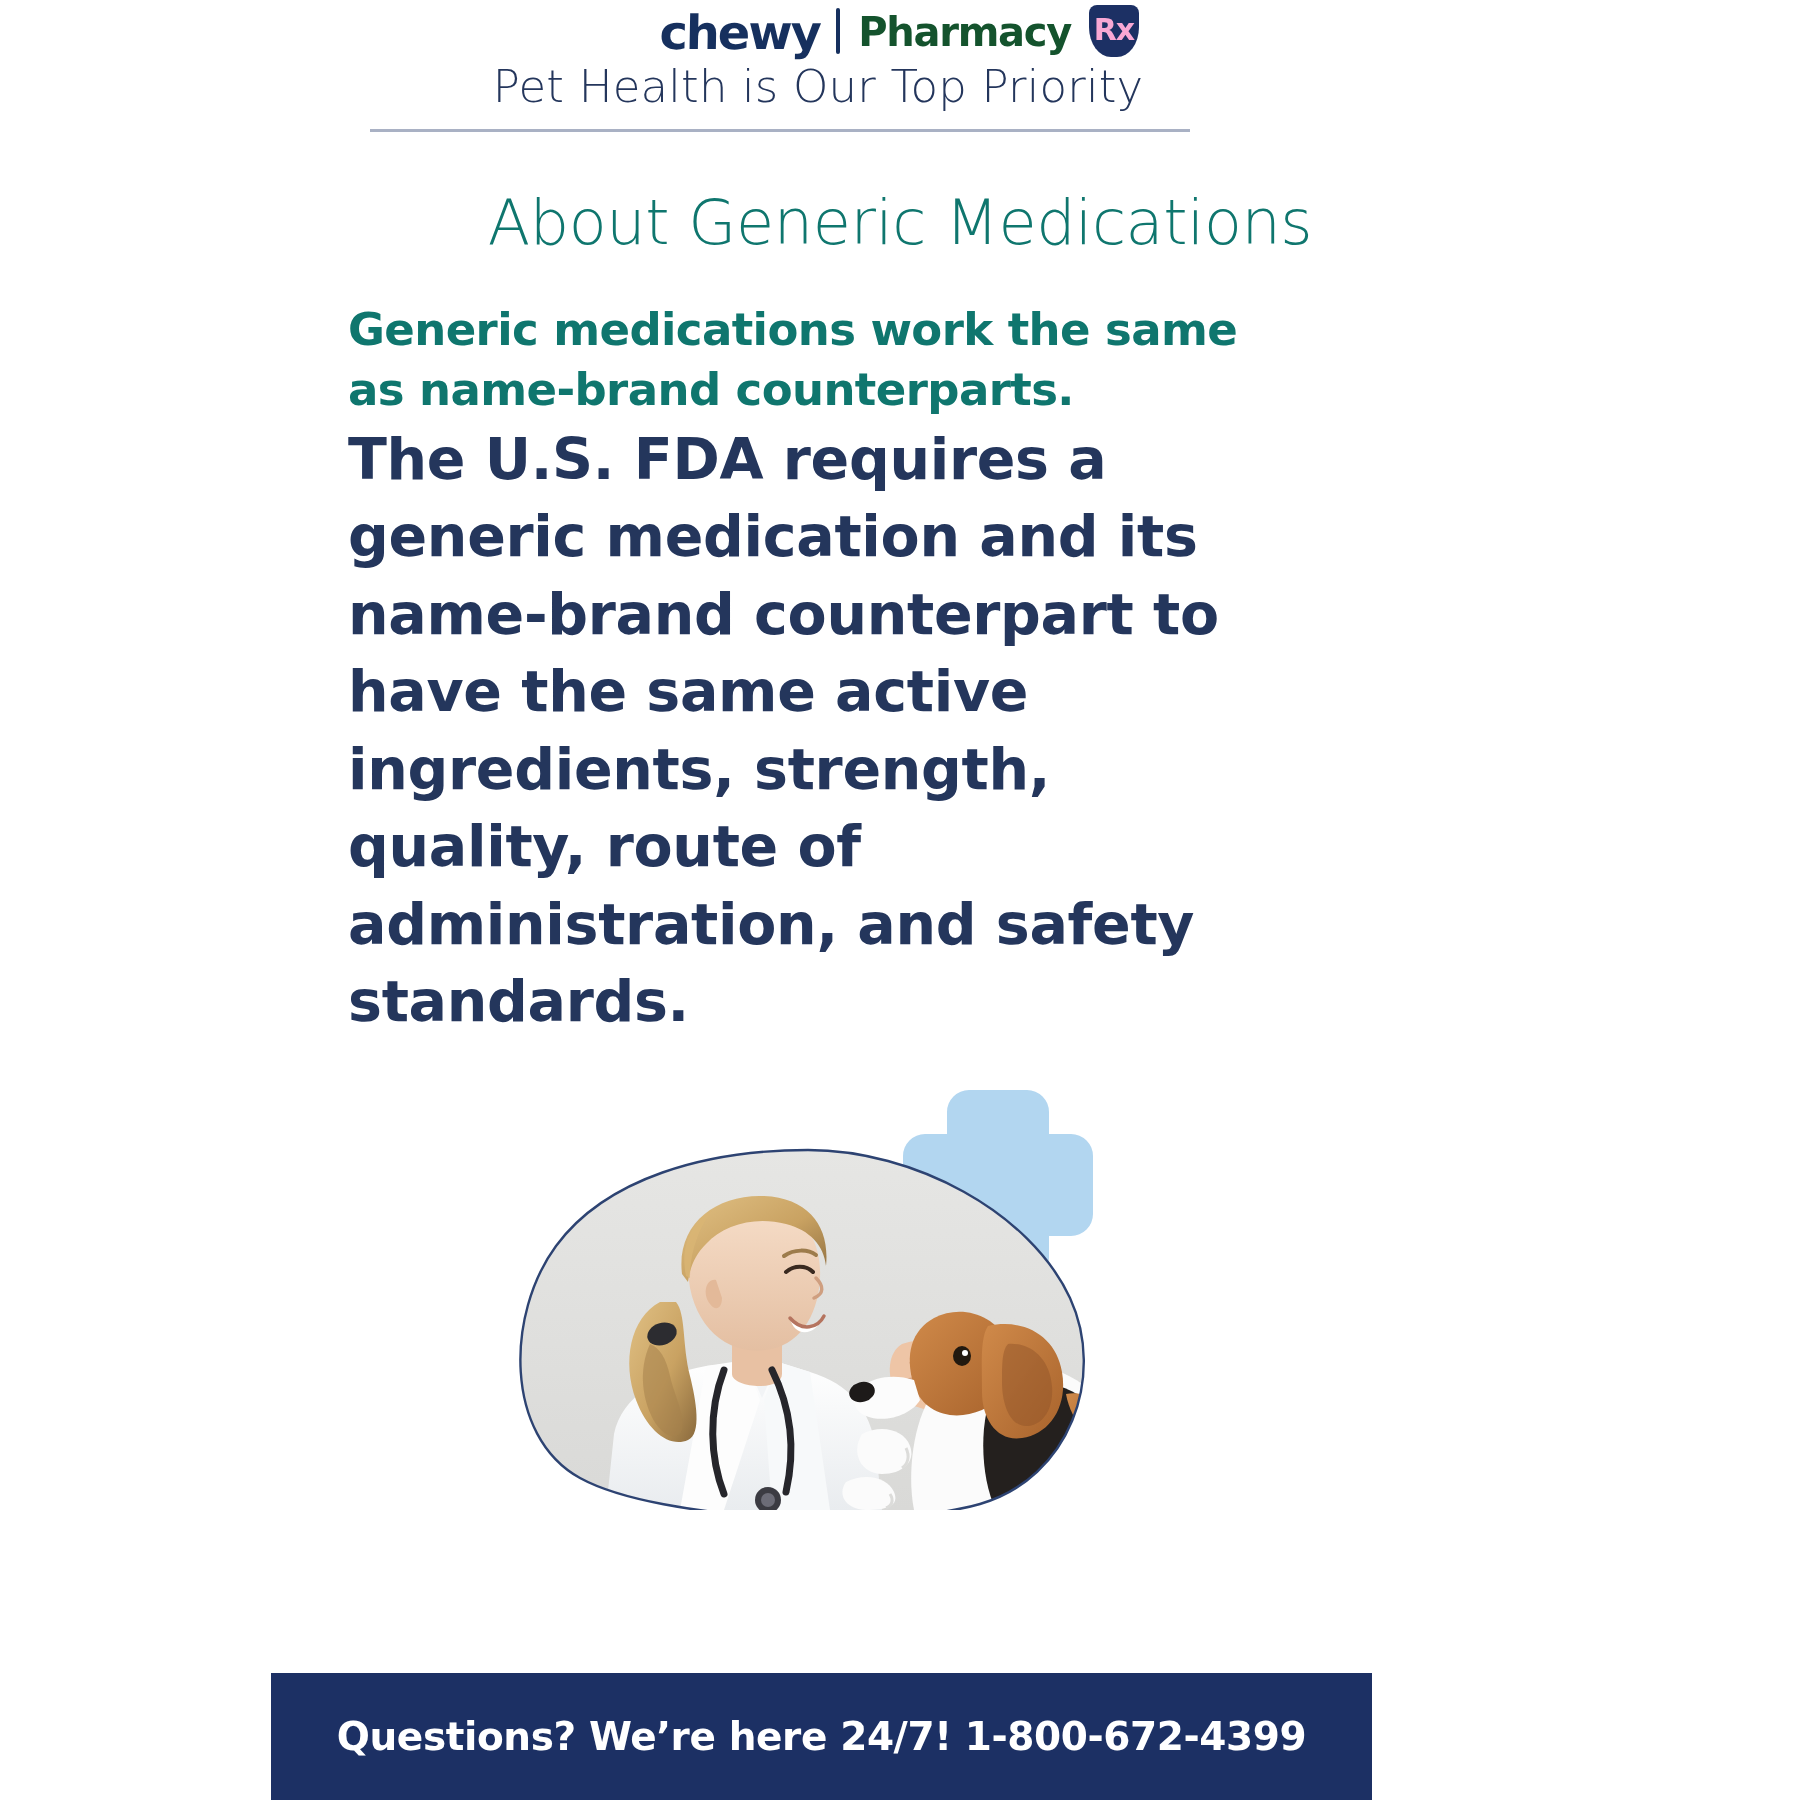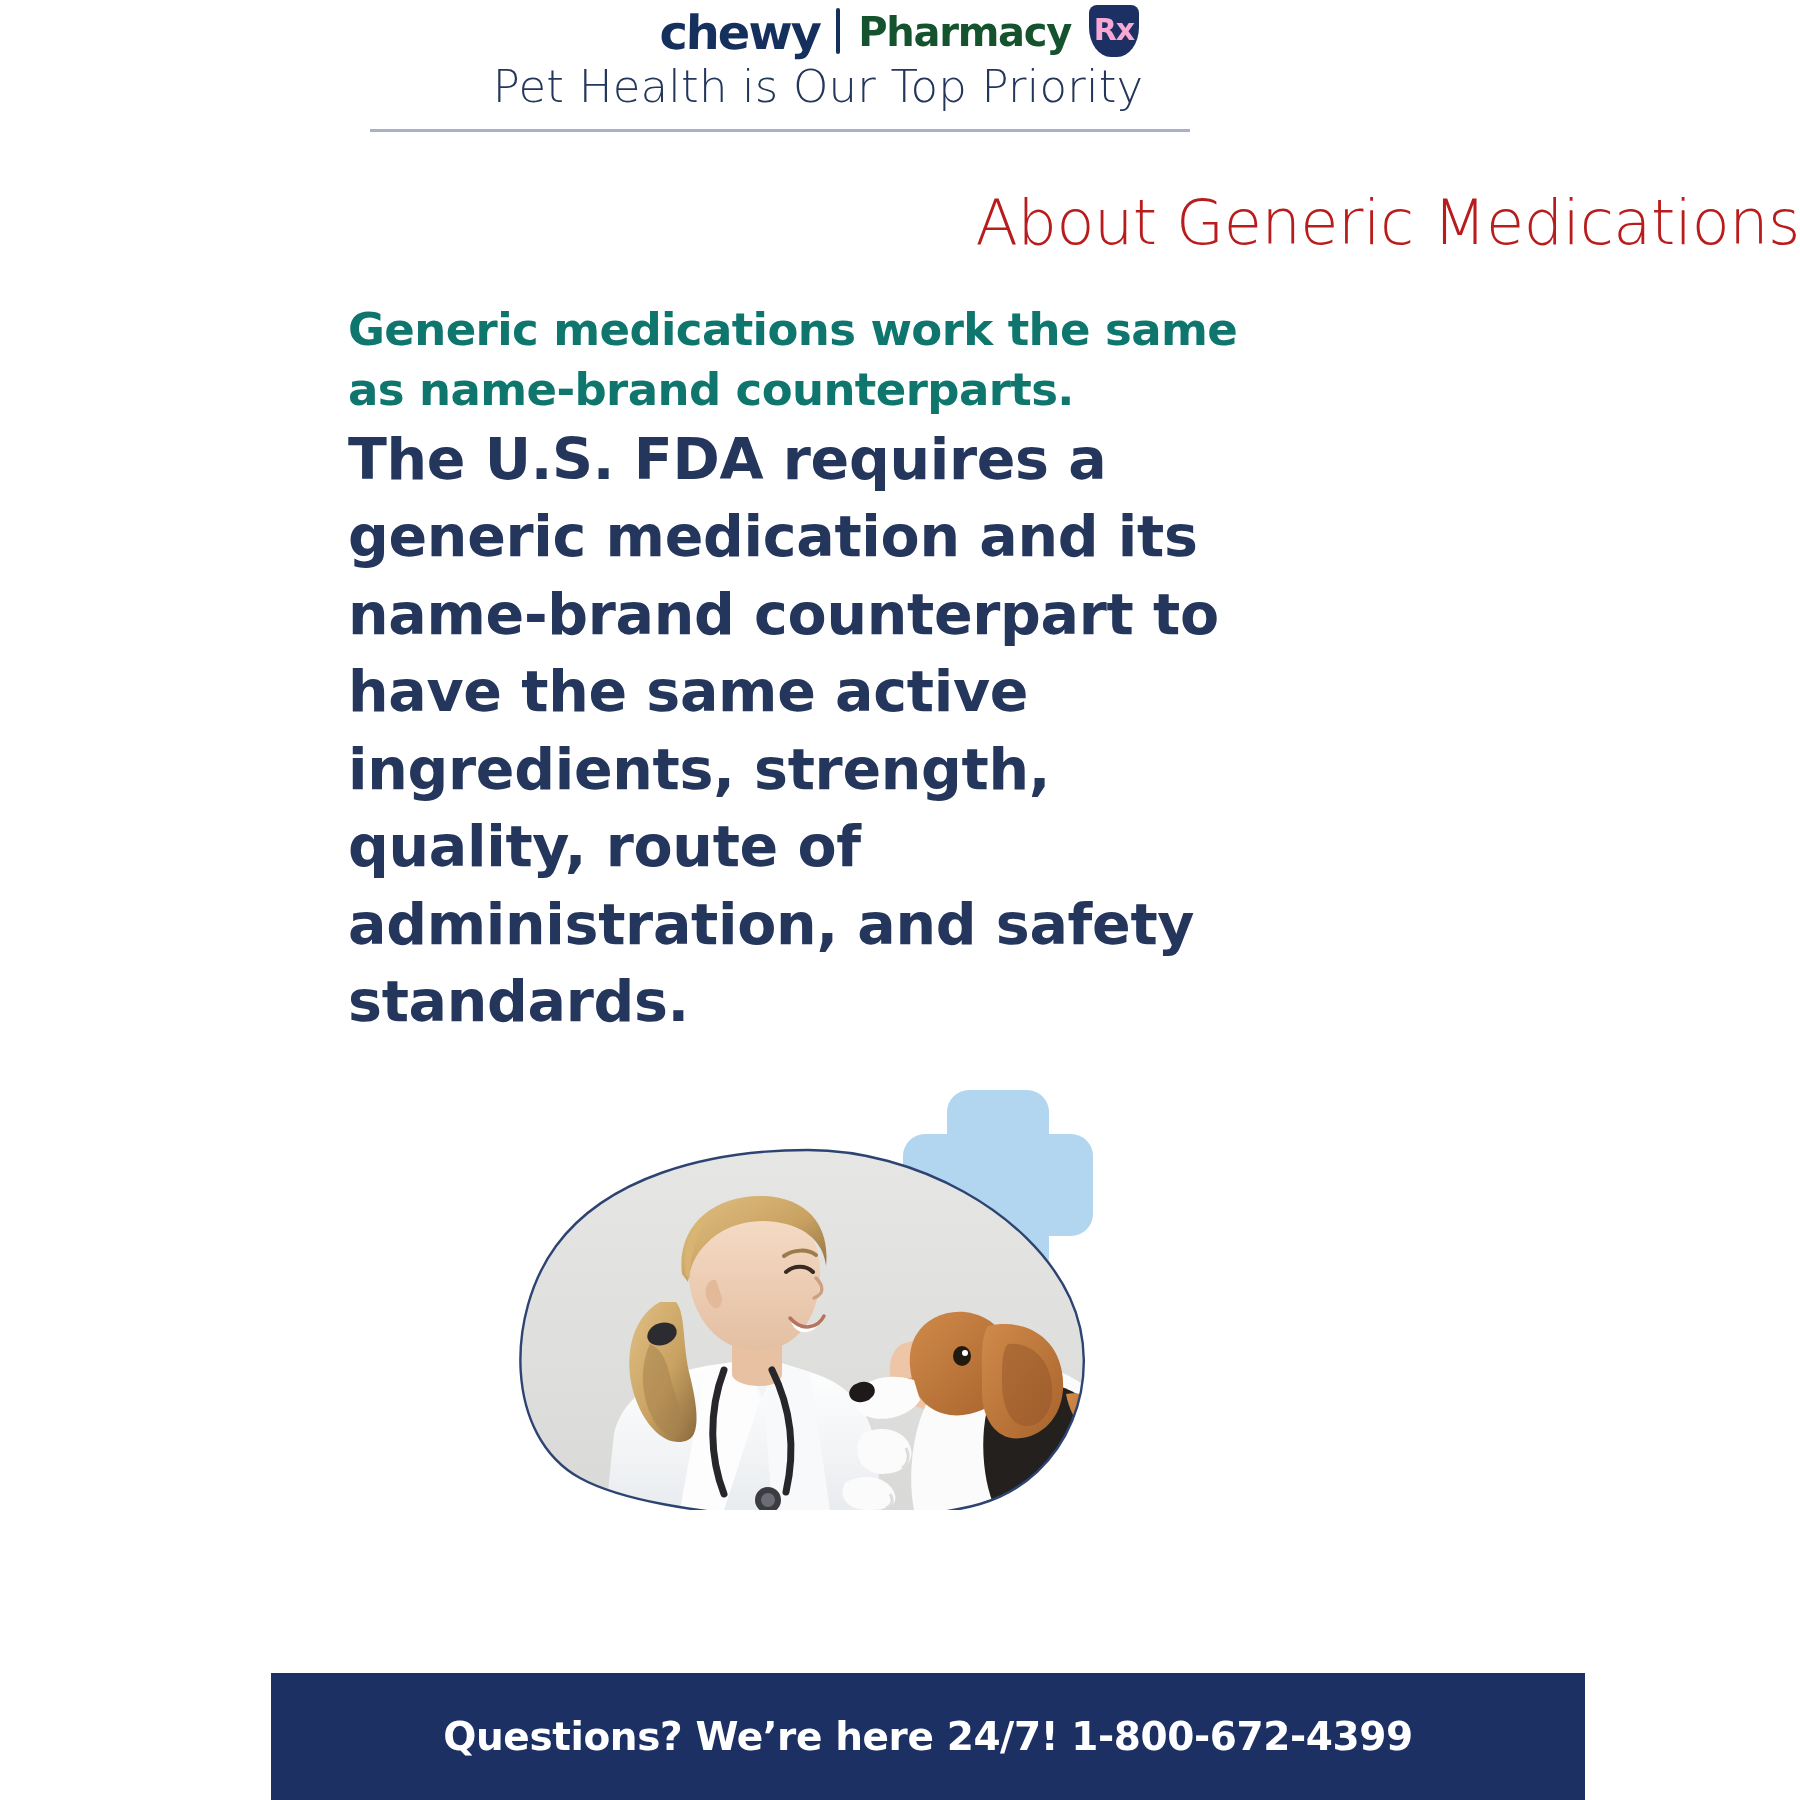--- a/index.html
+++ b/index.html
@@ -63,25 +63,25 @@
   }
 
   #header-rule{
     position:absolute; left:370px; top:129px; width:820px; height:3px;
     background:#a9b1c4;
   }
 
   
   #page-title{
     position:absolute; left:0; top:186px; width:1800px;
-    text-align:right;
+    text-align:center;
     font-size:62px;
     font-weight:300;
     letter-spacing:-0.4px;
-    color:#b91c1c;
+    color:#0f766e;
     font-family:"DejaVu Sans", sans-serif;
   }
 
   
   #body-copy{
     position:absolute; left:348px; top:300px; width:960px;
   }
   .sec-heading{
     font-family:"DejaVu Sans", sans-serif;
     font-weight:bold;
@@ -119,21 +119,21 @@
     width:592px; height:362px;
     overflow:hidden;
   }
   #photo-blob .blob-fill{
     position:absolute; inset:0;
   }
 
   
   #footer-bar{
     position:absolute; left:271px; top:1673px;
-    width:1314px; height:127px;
+    width:1101px; height:127px;
     background:#1c3064;
     display:flex; align-items:center; justify-content:center;
   }
   #footer-text{
     color:#ffffff;
     font-family:"DejaVu Sans", sans-serif;
     font-weight:bold;
     font-size:39px;
     letter-spacing:-0.4px;
   }

